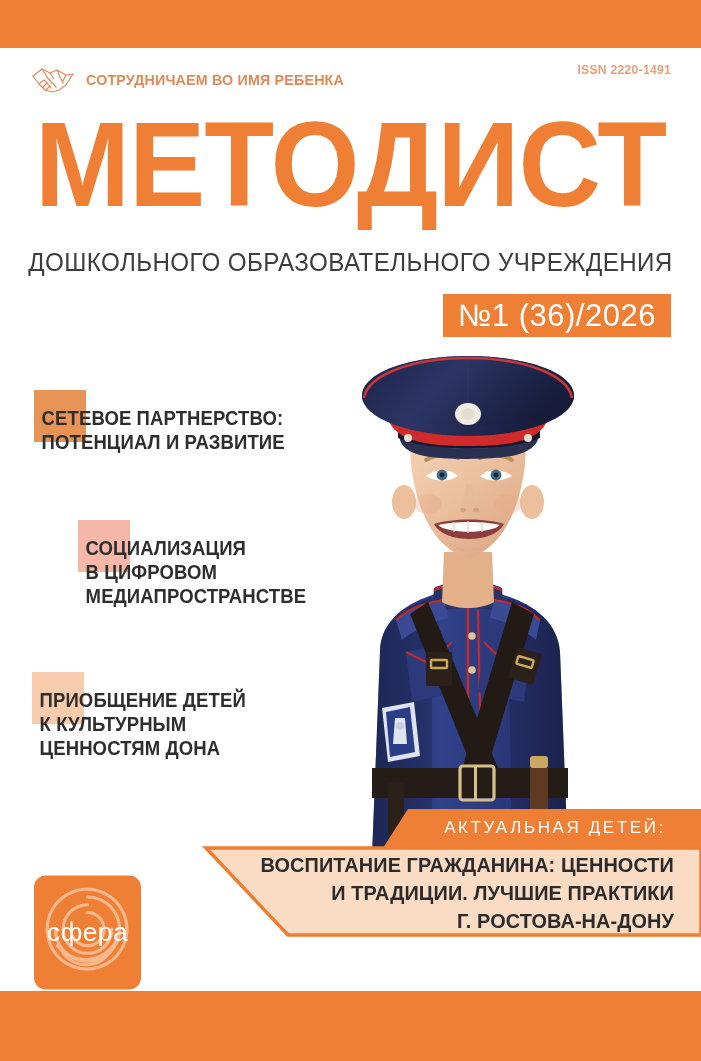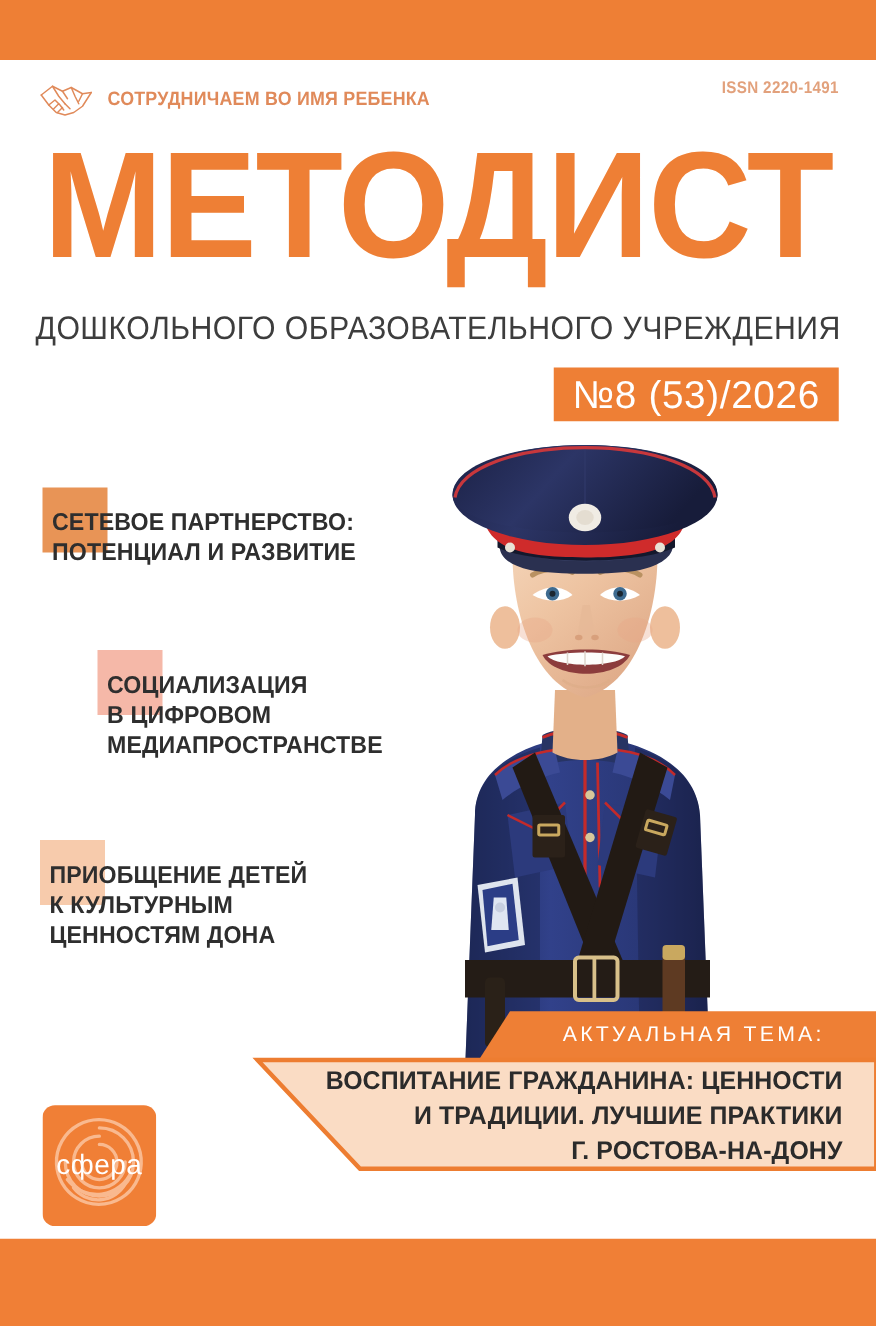--- a/index.html
+++ b/index.html
@@ -85,21 +85,21 @@
   }
   .feature-title {
     position:absolute; left:38px; top:44px; width:460px;
     text-align:right; color:#2b2b2b;
     font-size:20.5px; line-height:28px; font-weight:700; letter-spacing:.1px;
     transform:scaleX(.97); transform-origin:right top;
     white-space:pre-line; z-index:3;
   }
 
   
-  .logo { position:absolute; left:34px; top:874px; width:91px; height:117px; }
+  .logo { position:absolute; left:34px; top:874px; width:107px; height:117px; }
   .logo svg { display:block; width:100%; height:100%; }
 </style>
 </head>
 <body>
 
 <div class="cover">
 
   <div class="band-top"></div>
 
   <div class="masthead-row">
@@ -121,21 +121,21 @@
         </svg>
       </span>
       <span class="tagline-text">СОТРУДНИЧАЕМ ВО ИМЯ РЕБЕНКА</span>
     </div>
     <span class="issn">ISSN 2220-1491</span>
   </div>
 
   <div class="title-main">МЕТОДИСТ</div>
   <div class="title-sub">ДОШКОЛЬНОГО ОБРАЗОВАТЕЛЬНОГО УЧРЕЖДЕНИЯ</div>
 
-  <div class="issue-badge">№8 (53)/2026</div>
+  <div class="issue-badge">№1 (36)/2026</div>
 
   <div class="photo">
     <svg viewBox="0 0 400 505" xmlns="http://www.w3.org/2000/svg">
       <defs>
         <linearGradient id="tunicG" x1="0" y1="0" x2="1" y2="0">
           <stop offset="0%" stop-color="#1e2a5c"></stop>
           <stop offset="35%" stop-color="#31418a"></stop>
           <stop offset="70%" stop-color="#2a3878"></stop>
           <stop offset="100%" stop-color="#1b2450"></stop>
         </linearGradient>
@@ -283,21 +283,21 @@
 ЦЕННОСТЯМ ДОНА</div>
   </div>
 
   <div class="feature">
     <svg viewBox="0 0 525 131" xmlns="http://www.w3.org/2000/svg">
 
       <path d="M232 2 L525 2 L525 41 L207 41 Z" fill="#ee7f35"></path>
 
       <path d="M30 41 L525 41 L525 128 L112 128 Z" fill="#fadcc4" stroke="#ed7d31" stroke-width="3.5"></path>
     </svg>
-    <div class="feature-kicker">АКТУАЛЬНАЯ ТЕМА:</div>
+    <div class="feature-kicker">АКТУАЛЬНАЯ ДЕТЕЙ:</div>
     <div class="feature-title">ВОСПИТАНИЕ ГРАЖДАНИНА: ЦЕННОСТИ
 И ТРАДИЦИИ. ЛУЧШИЕ ПРАКТИКИ
 Г. РОСТОВА-НА-ДОНУ</div>
   </div>
 
   <div class="logo">
     <svg viewBox="0 0 110 117" xmlns="http://www.w3.org/2000/svg">
       <rect x="0" y="0" width="110" height="117" rx="12" fill="#f07f36"></rect>
       <g fill="none" stroke="#f9b98f" stroke-width="3.2" stroke-linecap="round">
         <path d="M55 14 A41 41 0 1 1 54 14"></path>

